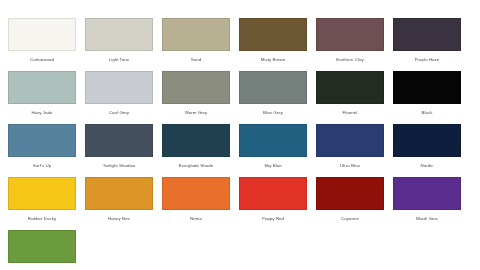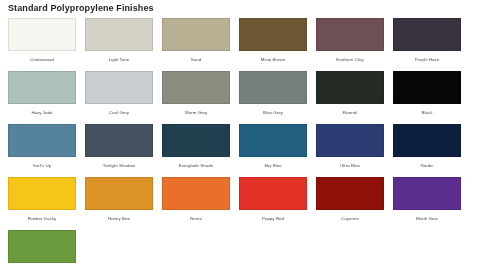--- a/index.html
+++ b/index.html
@@ -66,21 +66,20 @@
     letter-spacing: 0.05px;
     white-space: nowrap;
     overflow: hidden;
   }
 </style>
 </head>
 <body style="background: rgb(255, 255, 255);">
 
 <div id="page">
 
-  <div id="page-title" style="color: rgb(35, 31, 32);">Standard Polypropylene Finishes</div>
 
   <div id="swatch-grid">
       <div class="swatch-cell">
         <div class="swatch-chip" style="background-color: rgb(247, 245, 240);"></div>
         <span class="swatch-label" style="color: rgb(74, 74, 74);">Cottonwood</span>
       </div>
       <div class="swatch-cell">
         <div class="swatch-chip" style="background-color: rgb(212, 209, 199);"></div>
         <span class="swatch-label" style="color: rgb(74, 74, 74);">Light Tone</span>
       </div>

